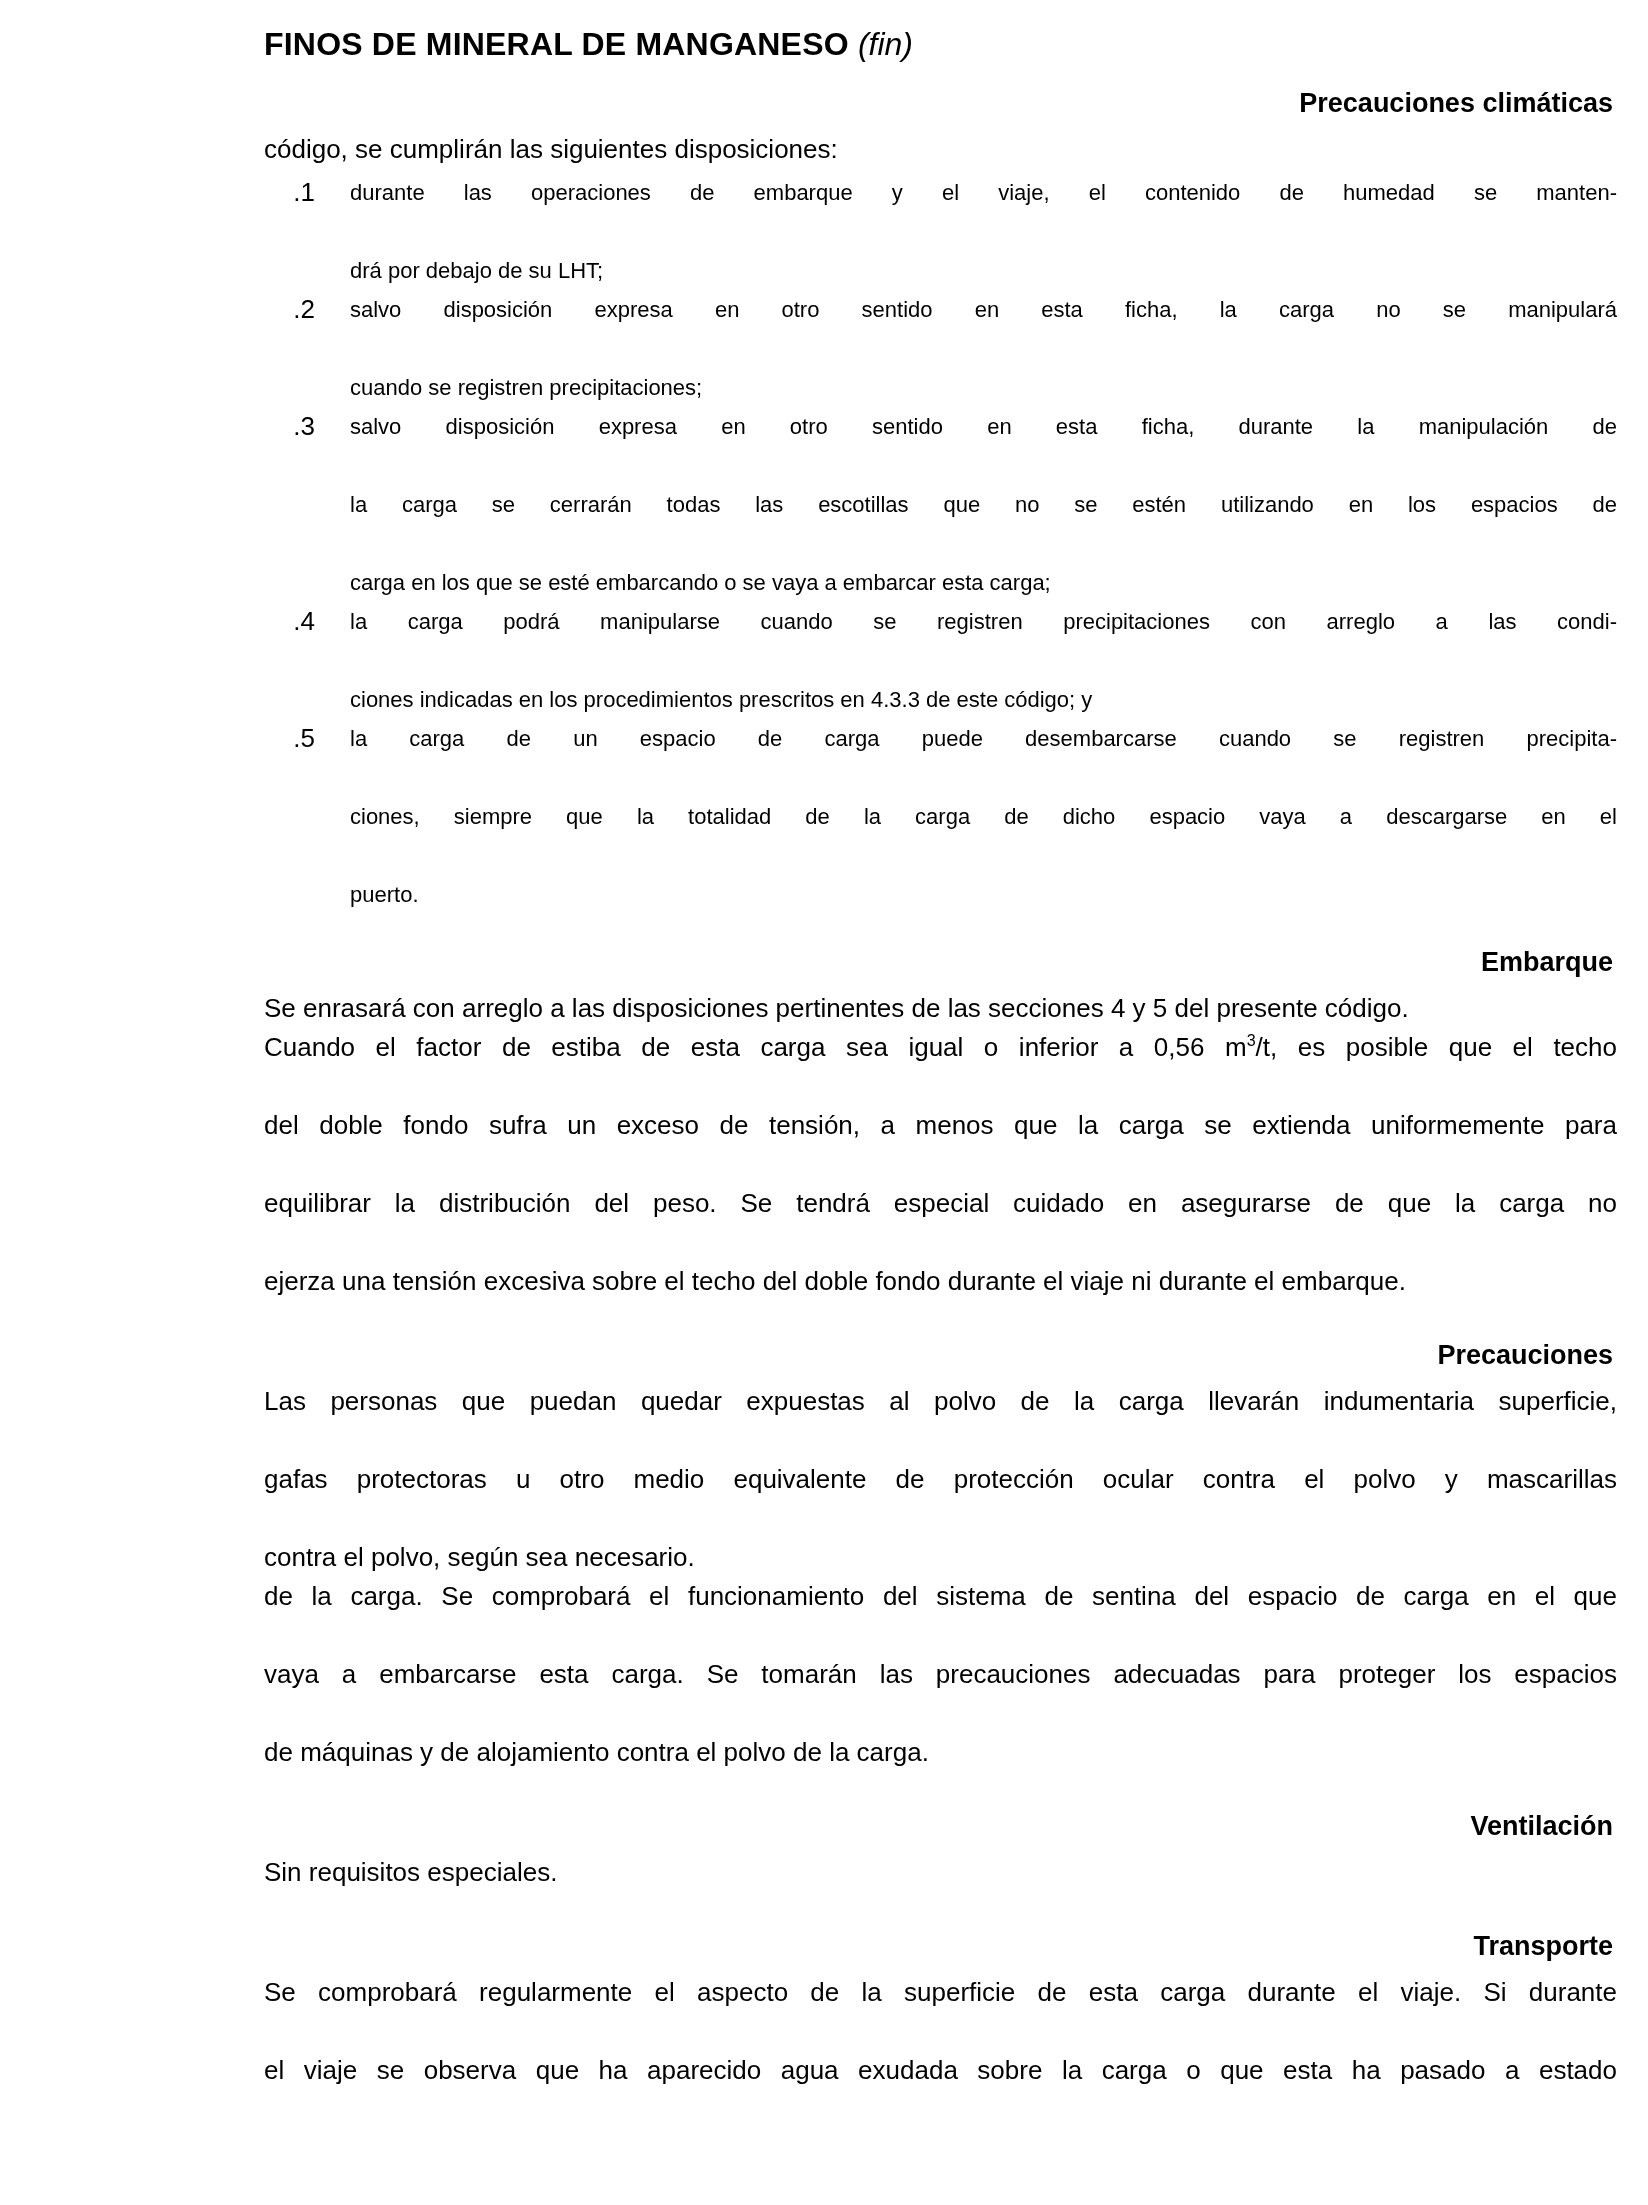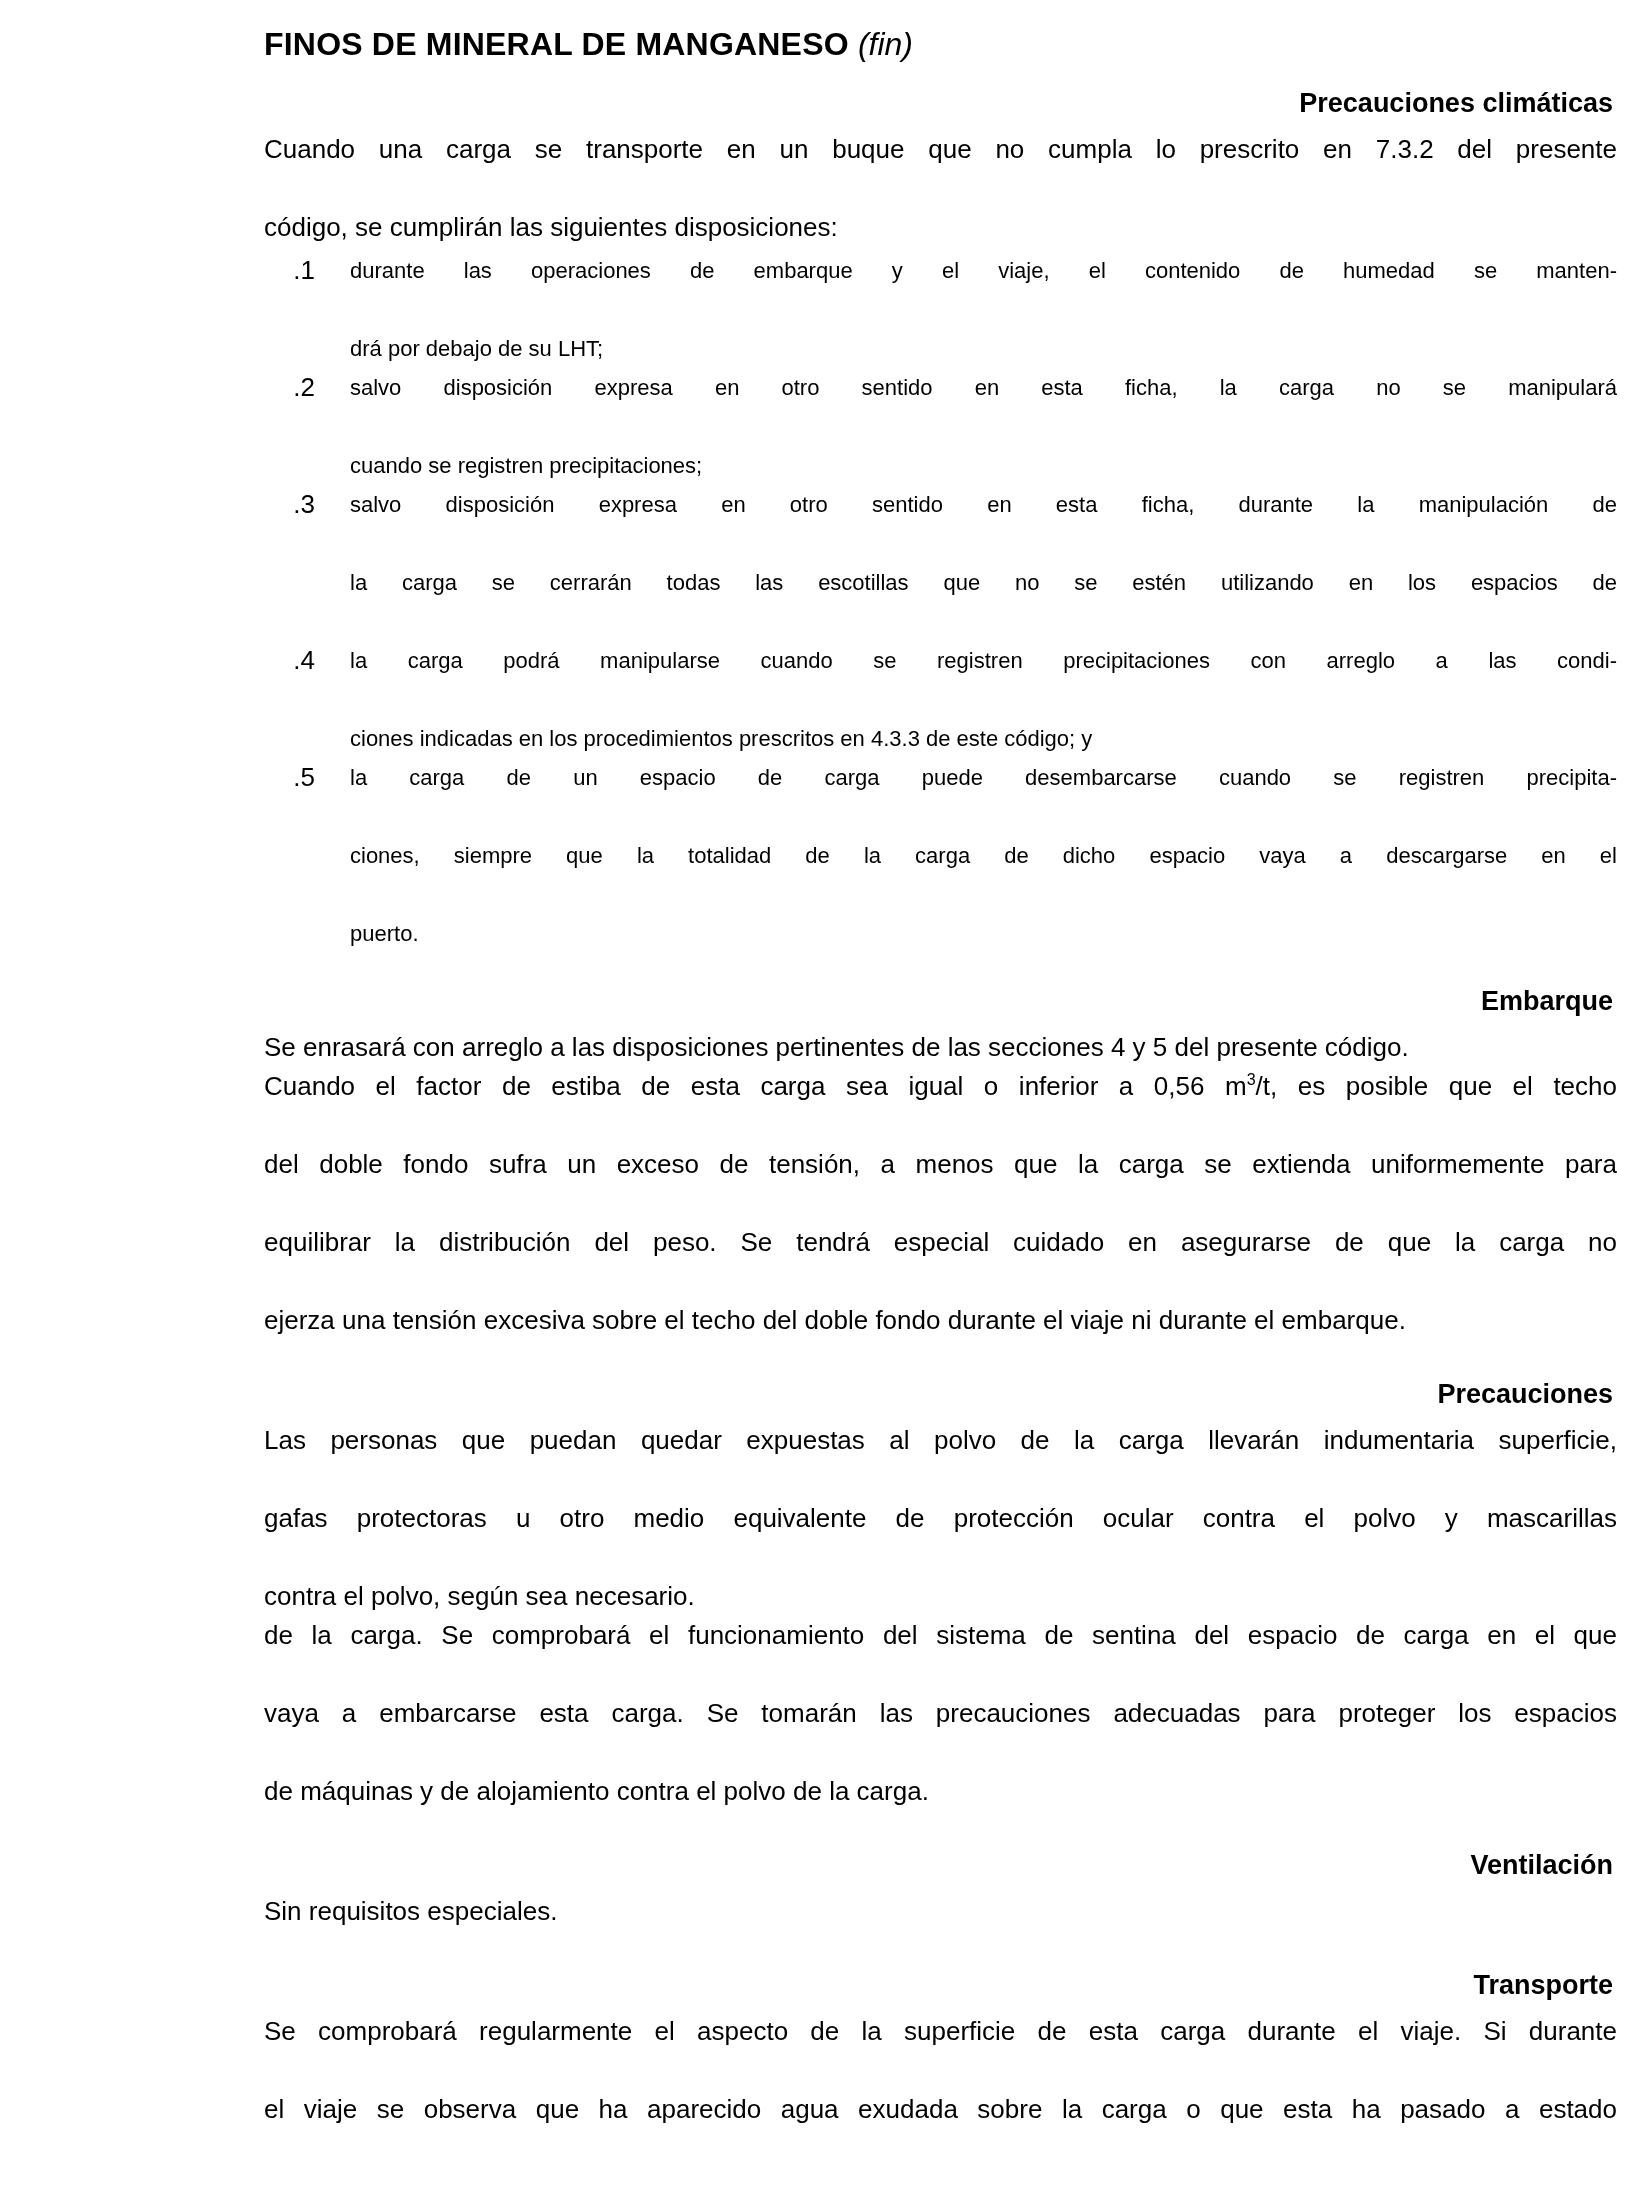--- a/index.html
+++ b/index.html
@@ -128,21 +128,20 @@
     <div class="doc-title">
       <span>FINOS DE MINERAL DE MANGANESO</span>
       <span class="fin">(fin)</span>
     </div>
 
     <div class="sp-title-to-head"></div>
 
     <h2 class="sec-head">Precauciones climáticas</h2>
     <div class="sp-head-to-body"></div>
     <p class="body">
-      <span class="ln">Cuando una carga se transporte en un buque que no cumpla lo prescrito en 7.3.2 del presente</span>
       <span class="ln last">código, se cumplirán las siguientes disposiciones:</span>
     </p>
 
     <div class="sp-list-top"></div>
 
     <ul class="numlist">
       <li>
         <span class="num">.1</span>
         <span class="item-text">
           <span class="ln">durante las operaciones de embarque y el viaje, el contenido de humedad se manten-</span>
@@ -154,20 +153,21 @@
         <span class="item-text">
           <span class="ln">salvo disposición expresa en otro sentido en esta ficha, la carga no se manipulará</span>
           <span class="ln last">cuando se registren precipitaciones;</span>
         </span>
       </li>
       <li>
         <span class="num">.3</span>
         <span class="item-text">
           <span class="ln">salvo disposición expresa en otro sentido en esta ficha, durante la manipulación de</span>
           <span class="ln">la carga se cerrarán todas las escotillas que no se estén utilizando en los espacios de</span>
+          <span class="ln last">carga en los que se esté embarcando o se vaya a embarcar esta carga;</span>
         </span>
       </li>
       <li>
         <span class="num">.4</span>
         <span class="item-text">
           <span class="ln">la carga podrá manipularse cuando se registren precipitaciones con arreglo a las condi-</span>
           <span class="ln last">ciones indicadas en los procedimientos prescritos en 4.3.3 de este código; y</span>
         </span>
       </li>
       <li>

